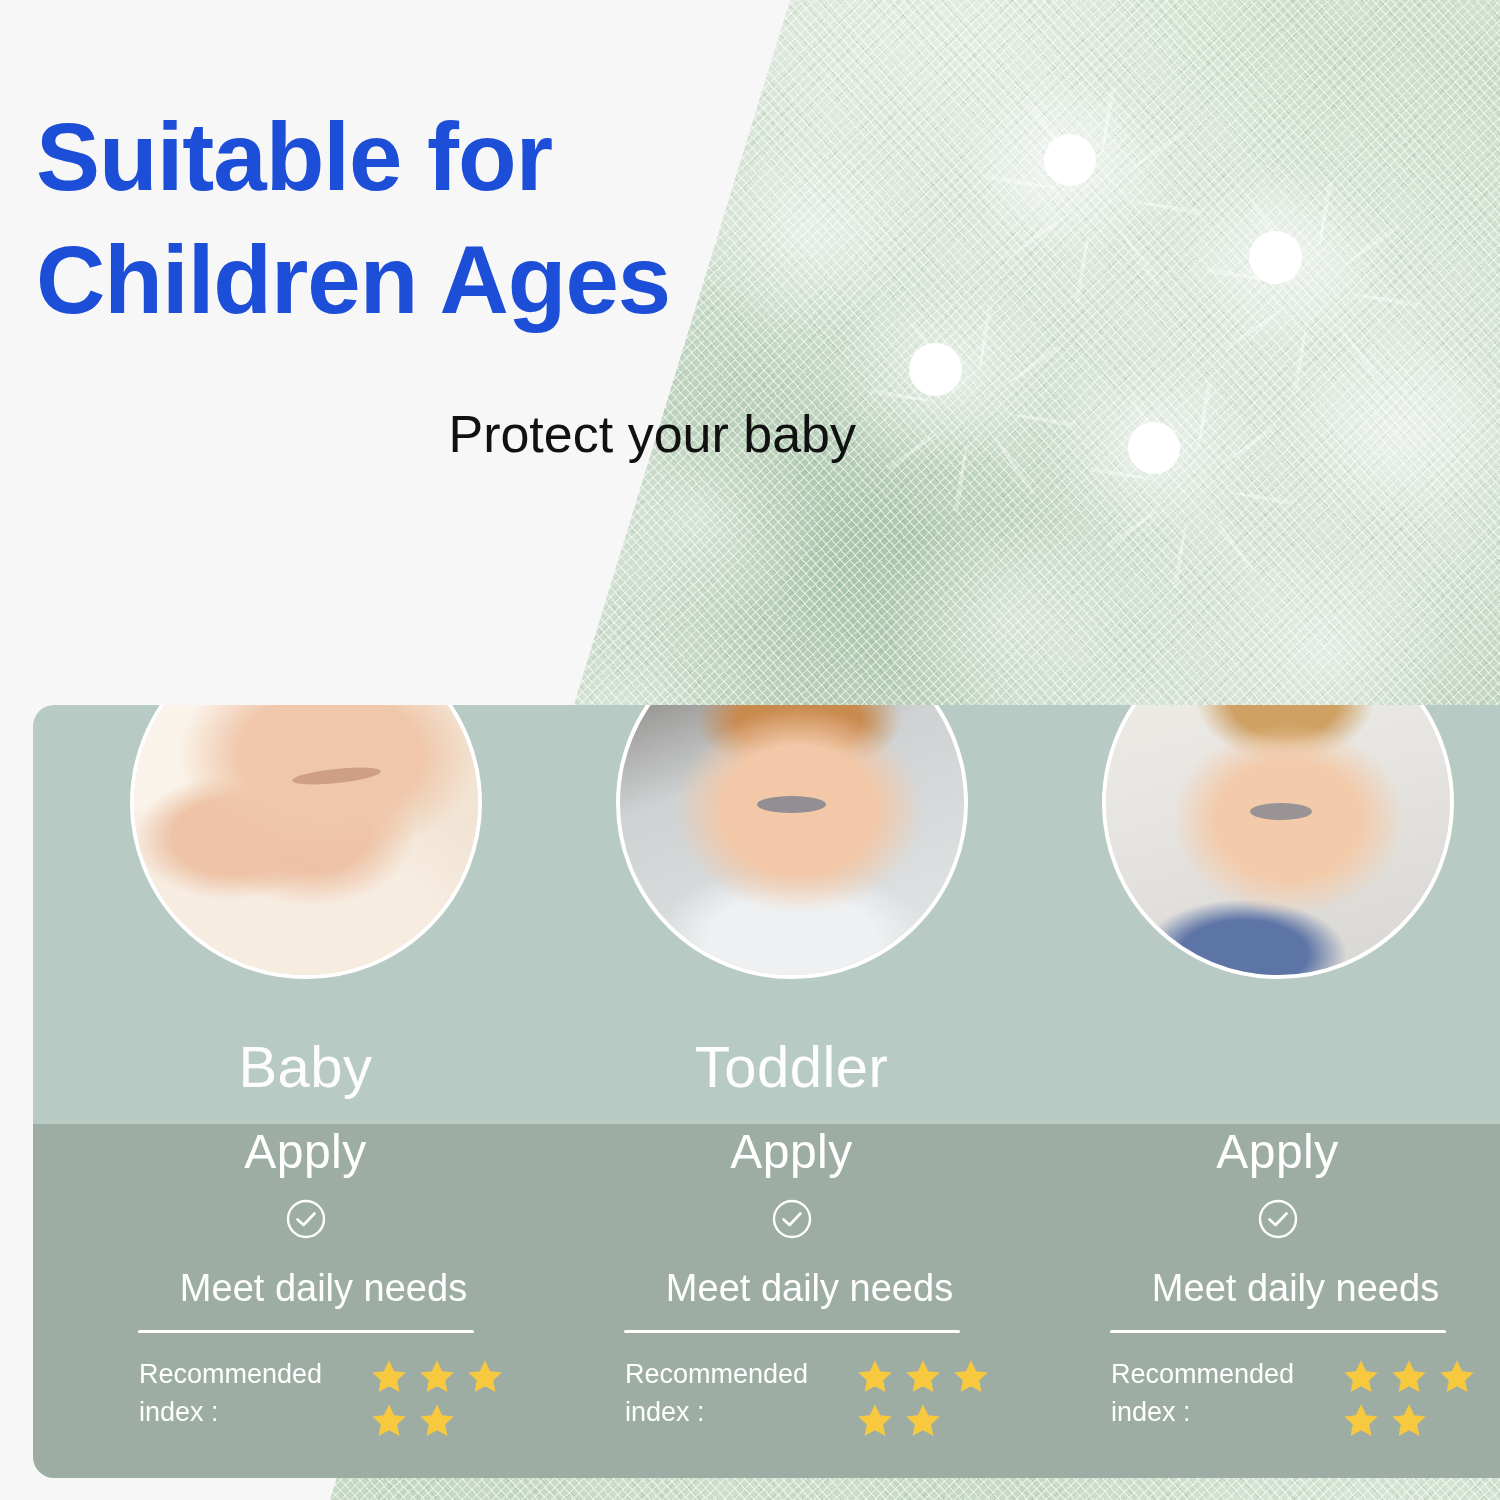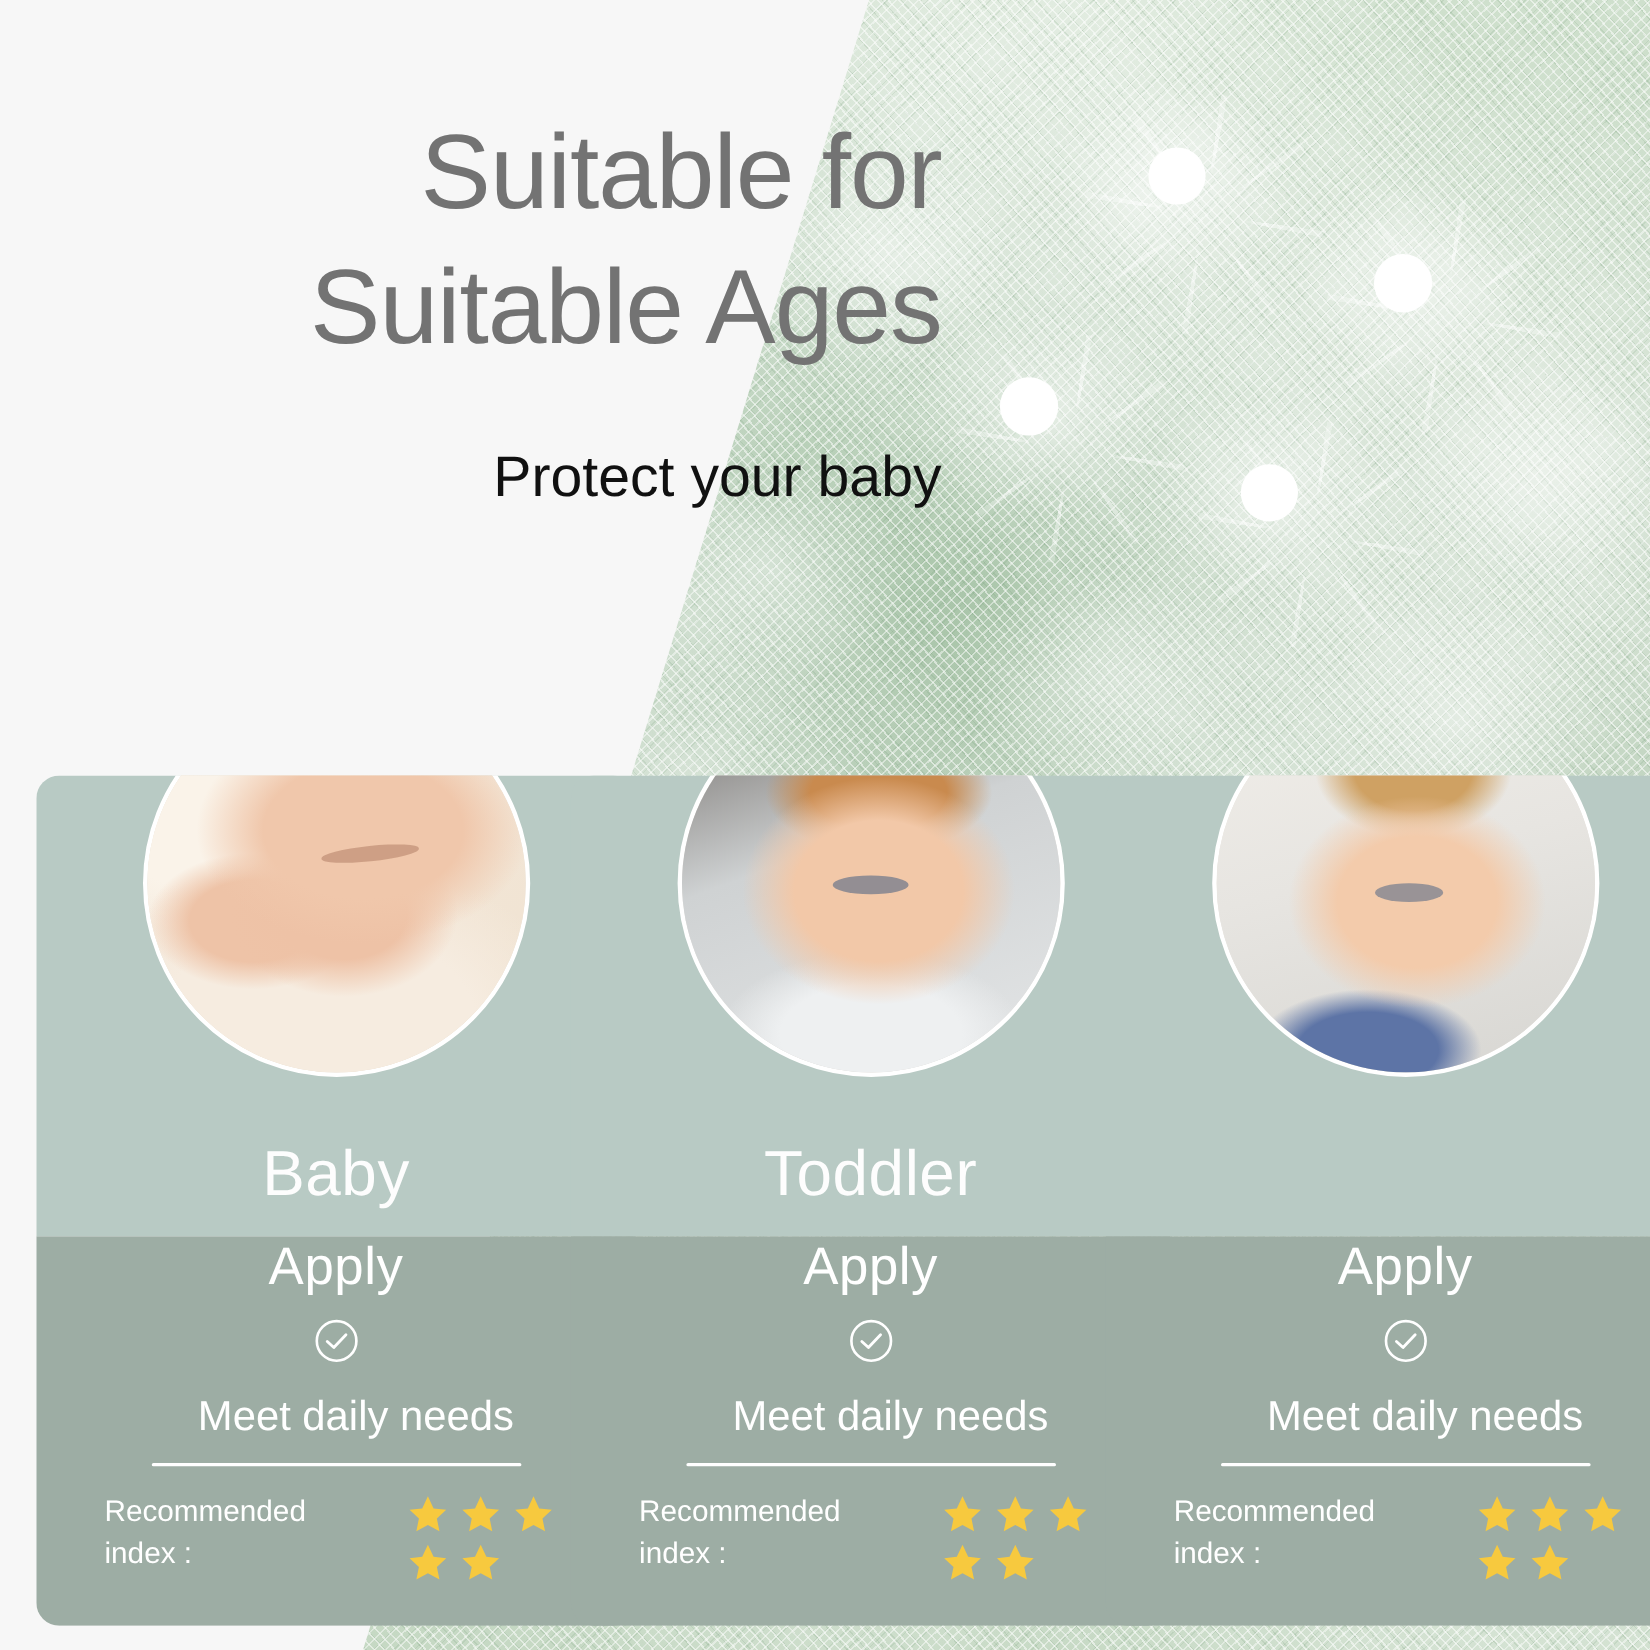--- a/index.html
+++ b/index.html
@@ -100,24 +100,23 @@
   .headline {
     position: absolute;
     left: 36px;
     top: 96px;
     width: 820px;
   }
   .headline h1 {
     margin: 0;
     font-size: 96px;
     line-height: 1.28;
-    font-weight: 400;
-    color: #737373;
+    font-weight: 700;
+    color: #1d4ed8;
     letter-spacing: -1px;
-    text-align: right;
   }
   .headline .sub {
     margin: 62px 0 0 0;
     font-size: 52px;
     font-weight: 400;
     color: #111111;
     letter-spacing: 0px;
     text-align: right;
   }
 
@@ -249,20 +248,21 @@
     height: 3px;
     background: #ffffff;
     border-radius: 2px;
   }
   .rec-row {
     margin-top: 22px;
     padding: 0 62px 0 62px;
     display: flex;
     align-items: flex-start;
     justify-content: space-between;
+    margin-left: 44px;
   }
   .rec-text {
     font-size: 27px;
     line-height: 1.42;
     color: #ffffff;
     font-weight: 400;
     white-space: pre-line;
   }
   .stars {
     width: 148px;
@@ -295,21 +295,21 @@
 
   <div class="tuft-rays" style="left:868px; top:303px; width:210px; height:210px;"></div>
   <div class="tuft" style="left:909px; top:343px; width:53px; height:53px;"></div>
 
   <div class="tuft-rays" style="left:1088px; top:382px; width:208px; height:208px;"></div>
   <div class="tuft" style="left:1128px; top:422px; width:52px; height:52px;"></div>
 
   <div class="wedge"></div>
 
   <div class="headline">
-    <h1><span>Suitable for</span><br><span>Suitable Ages</span></h1>
+    <h1><span>Suitable for</span><br><span>Children Ages</span></h1>
     <div class="sub">Protect your baby</div>
   </div>
 
   <div class="card" style="left:33px; top:705px;">
     <div class="card-top">
       <div class="photo">
         <div class="photo-inner ph-baby"></div>
       </div>
       <div class="age-label">Baby</div>
     </div>

